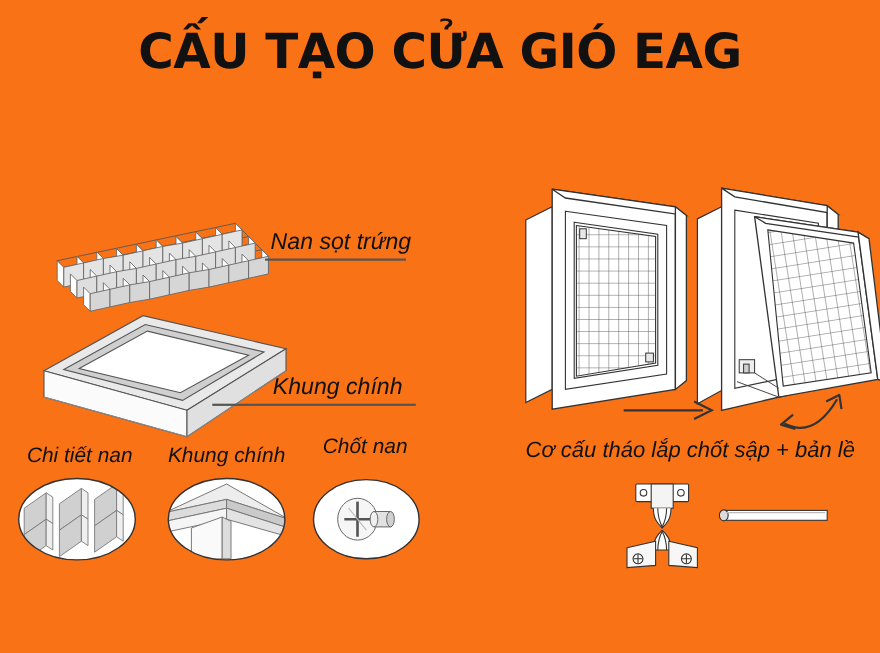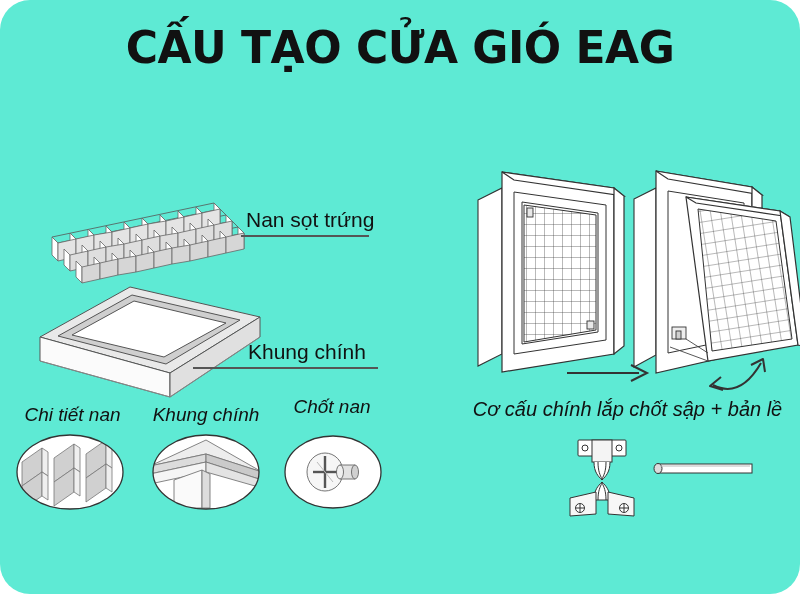--- a/index.html
+++ b/index.html
@@ -7,42 +7,42 @@
     padding: 0;
     background: #ffffff;
   }
   body {
     font-family: "Liberation Sans", sans-serif;
   }
   #page {
     position: relative;
     width: 800px;
     height: 594px;
-    background: #5eead4;
+    background: #f97316;
     overflow: hidden;
-    border-radius: 30px;
   }
   
   #title {
     position: absolute;
     left: 0;
     top: 22px;
     width: 800px;
     text-align: center;
     font-family: "DejaVu Sans", sans-serif;
     font-weight: bold;
     font-size: 44px;
     letter-spacing: -0.5px;
     color: #111111;
     white-space: nowrap;
   }
   
   .callout {
     position: absolute;
     font-family: "Liberation Sans", sans-serif;
+    font-style: italic;
     font-size: 21px;
     color: #111111;
     white-space: nowrap;
   }
   .callout .rule {
     display: block;
     height: 2px;
     background: #555555;
     margin-top: 3px;
   }
@@ -226,21 +226,21 @@
   </div>
 
   <div class="callout" id="callout-frame">
     <span>Khung chính</span>
     <span class="rule"></span>
   </div>
 
   <div class="detail-caption" id="cap-blade">Chi tiết nan</div>
   <div class="detail-caption" id="cap-frame">Khung chính</div>
   <div class="detail-caption" id="cap-latch">Chốt nan</div>
-  <div class="detail-caption" id="cap-mech">Cơ cấu chính lắp chốt sập + bản lề</div>
+  <div class="detail-caption" id="cap-mech">Cơ cấu tháo lắp chốt sập + bản lề</div>
 
   <div class="art" id="art-d1">
     <svg width="124" height="80" viewBox="0 0 124 80">
       <defs>
         <clipPath id="clipD1">
             <ellipse cx="62" cy="40" rx="53" ry="37"></ellipse>
           </clipPath>
       </defs>
       <g clip-path="url(#clipD1)">
         <rect x="0" y="0" width="124" height="80" fill="#ffffff"></rect>

